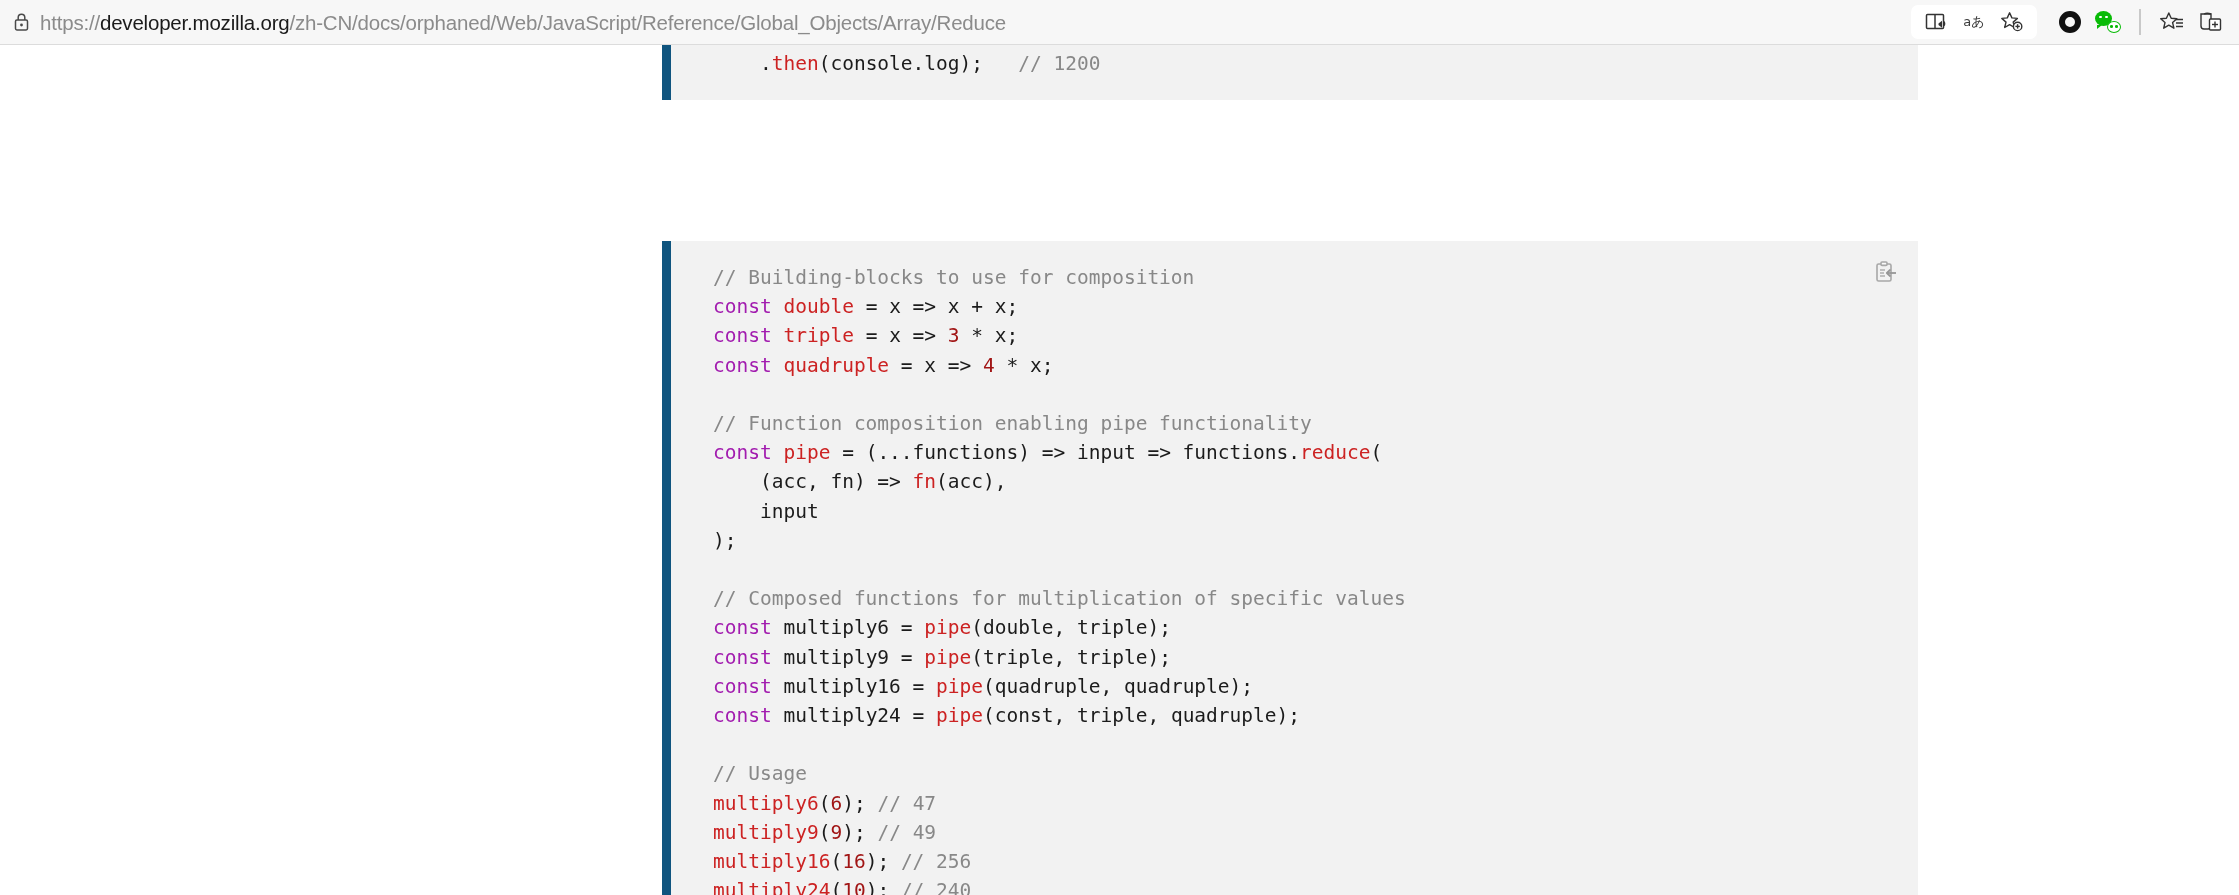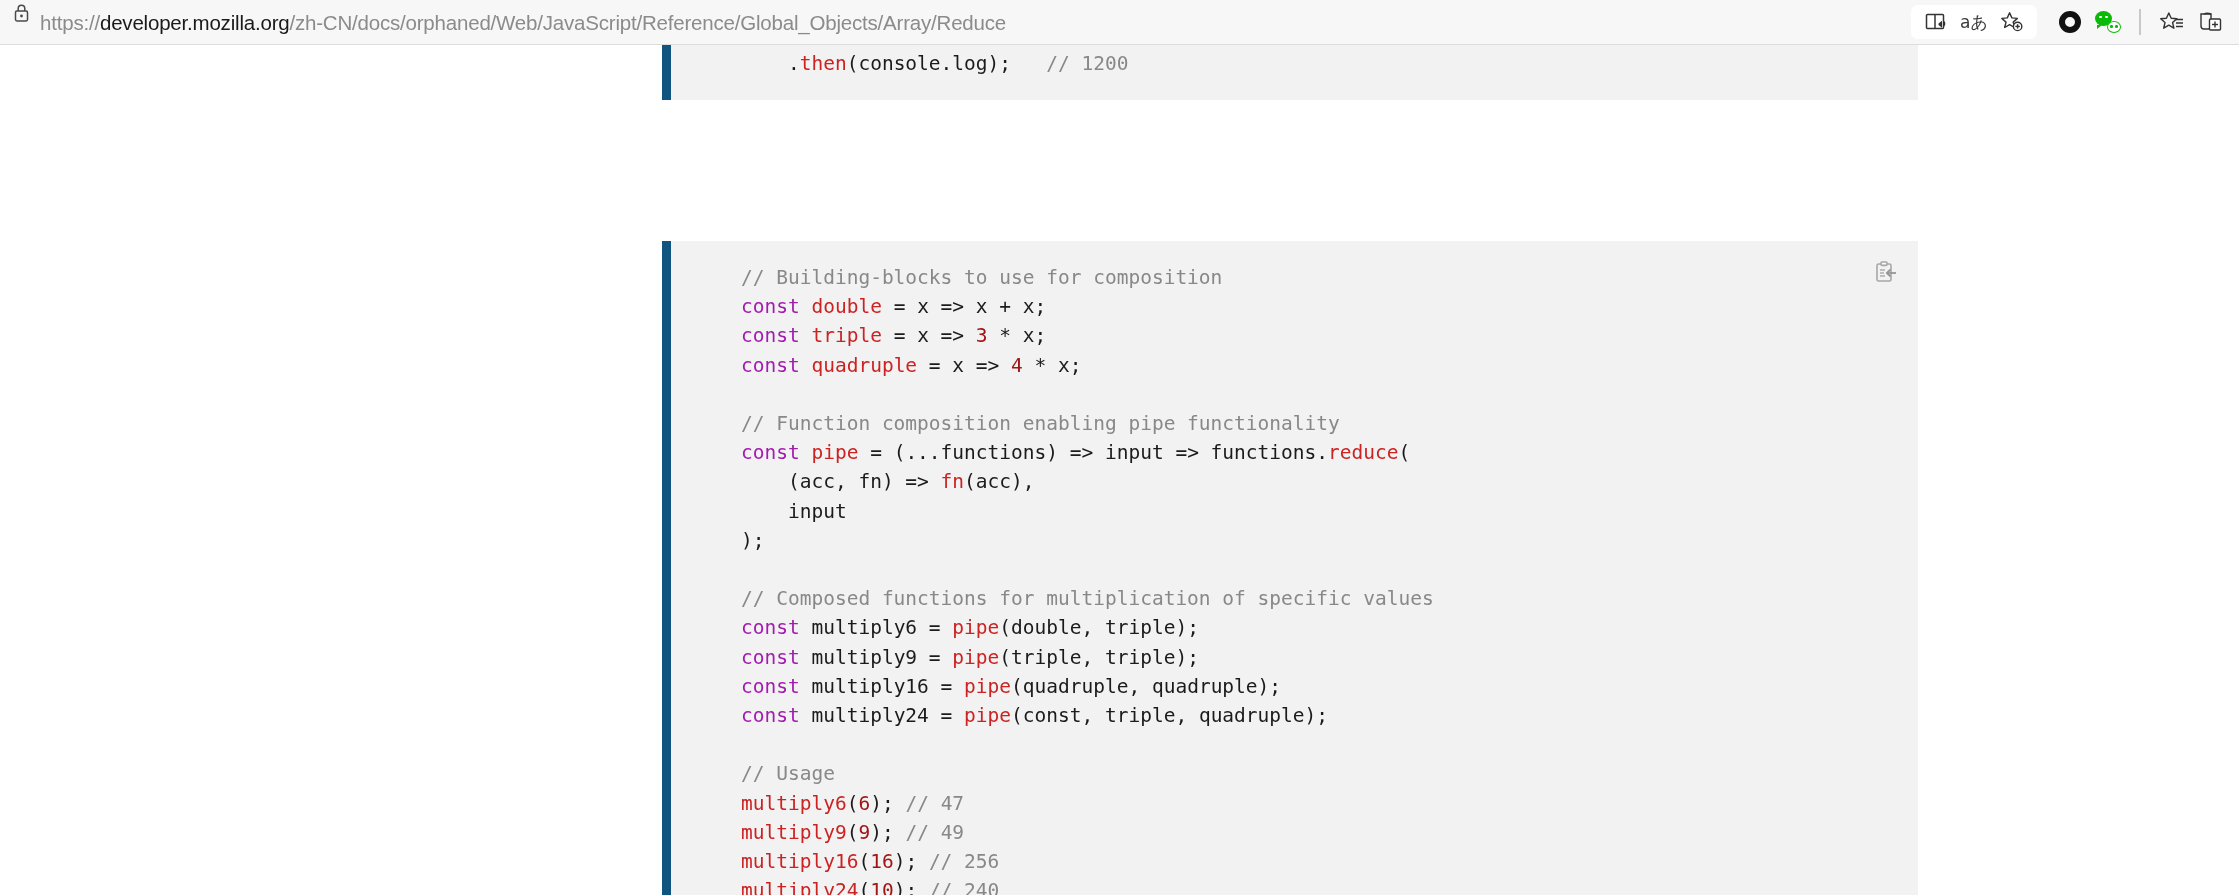--- a/index.html
+++ b/index.html
@@ -13,21 +13,21 @@
 
   
   #browser-chrome {
     position: absolute; top: 0; left: 0;
     width: 2239px; height: 45px;
     background: #f7f7f7;
     border-bottom: 1px solid #dcdcdc;
     display: flex; align-items: center;
   }
   #addressbar-zone {
-    display: flex; 
+    display: flex; align-items: center;
     flex: 1 1 auto; height: 45px; padding-left: 8px;
   }
   .site-lock {
     width: 26px; height: 26px;
     display: flex; align-items: center; justify-content: center;
     flex: 0 0 auto;
     margin-right: 6px;
   }
   #url-text {
     font-family: "Liberation Sans", sans-serif;
@@ -57,21 +57,21 @@
     display: flex; align-items: center; justify-content: center;
     border-radius: 5px;
     flex: 0 0 auto;
   }
   .chrome-sep {
     width: 2px; height: 26px; background: #c9c9c9;
     margin: 0 12px; flex: 0 0 auto;
   }
   .glyph-aa {
     font-family: "DejaVu Sans", sans-serif;
-    font-size: 17px; color: #3a3a3a; letter-spacing: 0px;
+    font-size: 13px; color: #3a3a3a; letter-spacing: 0px;
   }
   .dot-black {
     width: 22px; height: 22px; border-radius: 50%;
     border: 6px solid #111111; background: transparent;
   }
   .wechat-icon {
     position: relative; width: 26px; height: 22px;
   }
   .wechat-icon .bubble-big {
     position: absolute; left: 0; top: 0;
@@ -103,21 +103,20 @@
     position: absolute; top: 45px; left: 0;
     width: 2239px; height: 850px;
     background: #ffffff;
     overflow: hidden;
   }
 
   .code-block {
     position: absolute;
     background: #f2f2f2;
     border-left: 9px solid #10557f;
-    padding-left: 28px;
   }
   .code-pre {
     font-family: "DejaVu Sans Mono", "Liberation Mono", monospace;
     font-size: 19.5px;
     line-height: 29.2px;
     color: #1b1b1b;
     white-space: pre;
     margin: 0;
     letter-spacing: 0px;
   }

